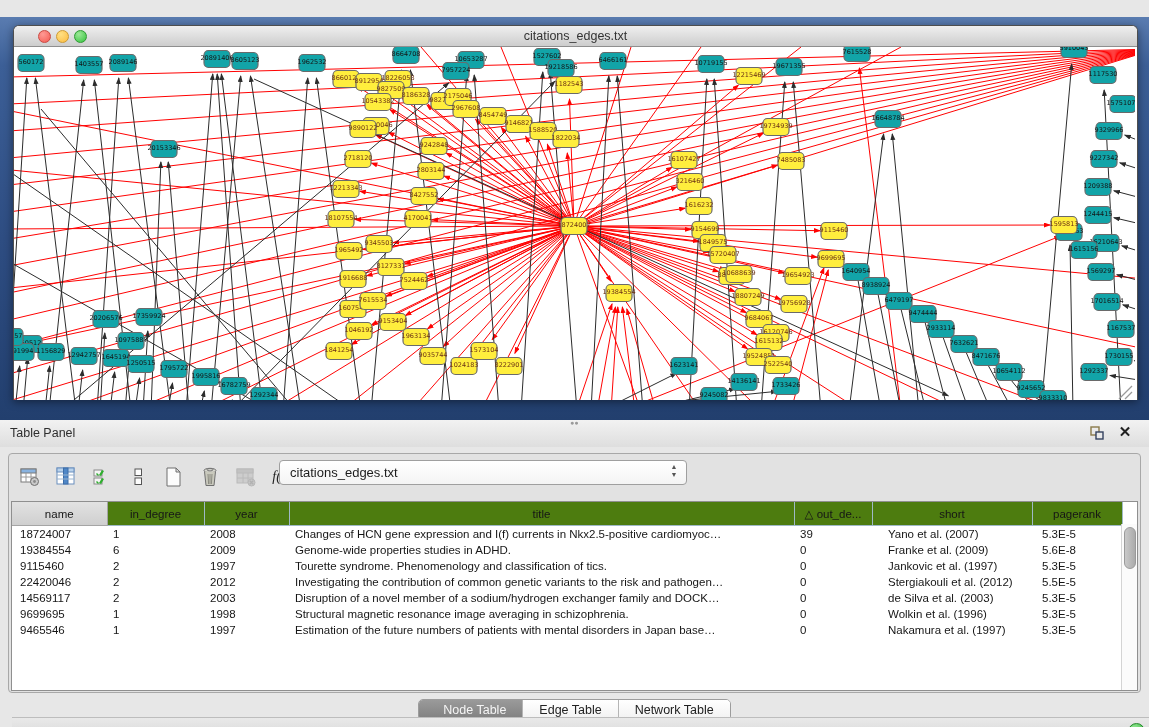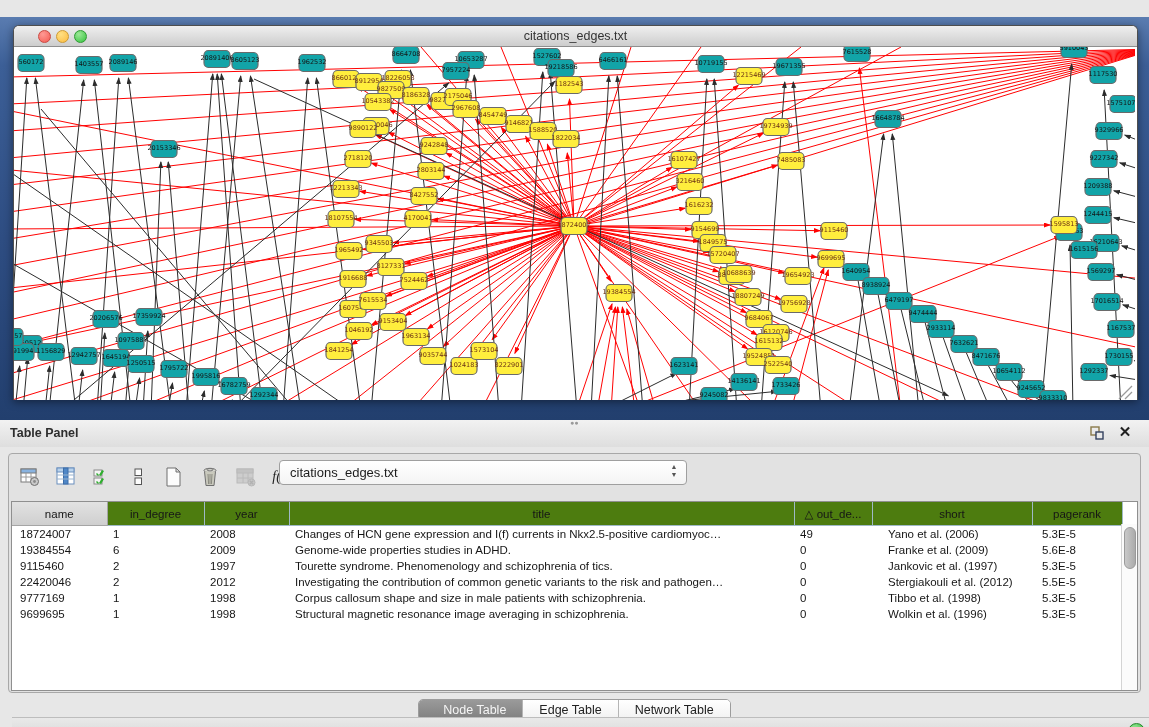--- a/index.html
+++ b/index.html
@@ -24,21 +24,21 @@
   #canvas{position:relative;width:1121px;height:353px;background:#fff;}
   #graph-svg{display:block;}
   .re{stroke:#ff0202;stroke-width:1;fill:none;}
   .bk{stroke:#2c2c2c;stroke-width:1;fill:none;}
   .grip{stroke:#9a9a9a;stroke-width:1.2;}
   .nlbl{font-family:"DejaVu Sans", sans-serif;font-size:6.5px;}
 
   
   #panel-header{position:absolute;left:0;top:403px;width:100%;height:27px;
     background:linear-gradient(180deg,#f2f2f2,#dedede);border-bottom:1px solid #c4c4c4;}
-  #panel-title{position:absolute;left:10px;top:6px;font-size:12.5px;color:#2e2e2e;font-weight:bold;}
+  #panel-title{position:absolute;left:10px;top:6px;font-size:12.5px;color:#2e2e2e;}
   #grip-dots{position:absolute;left:570px;top:1px;width:10px;height:4px;color:#9a9a9a;font-size:7px;line-height:3px;}
   #float-btn{position:absolute;right:44px;top:5px;width:16px;height:16px;cursor:pointer;}
   #close-btn{position:absolute;right:16px;top:4px;width:16px;height:16px;
     font-size:15px;font-weight:bold;color:#222;line-height:16px;text-align:center;cursor:pointer;}
 
   
   #panel-body{position:absolute;left:0;top:430px;width:100%;height:270px;background:#e7e7e7;}
   #panel-inner{position:absolute;left:8px;top:6px;width:1131px;height:238px;
     border:1px solid #a8a8a8;border-radius:4px;background:#e2e2e2;}
   #toolbar{position:absolute;left:8px;top:5px;height:36px;display:flex;align-items:center;gap:10px;}
@@ -898,69 +898,78 @@
                 <th>short</th>
                 <th>pagerank</th>
               </tr>
             </thead>
           <tbody id="tbody">
               <tr>
                 <td class="c-name">18724007</td>
                 <td class="c-in">1</td>
                 <td class="c-year">2008</td>
                 <td class="c-title">Changes of HCN gene expression and I(f) currents in Nkx2.5-positive cardiomyoc…</td>
-                <td class="c-out">49</td>
-                <td class="c-short">Yano et al. (2006)</td>
+                <td class="c-out">39</td>
+                <td class="c-short">Yano et al. (2007)</td>
                 <td class="c-pagerank">5.3E-5</td>
               </tr>
               <tr>
                 <td class="c-name">19384554</td>
                 <td class="c-in">6</td>
                 <td class="c-year">2009</td>
                 <td class="c-title">Genome-wide properties studies in ADHD.</td>
                 <td class="c-out">0</td>
                 <td class="c-short">Franke et al. (2009)</td>
                 <td class="c-pagerank">5.6E-8</td>
               </tr>
               <tr>
                 <td class="c-name">9115460</td>
                 <td class="c-in">2</td>
                 <td class="c-year">1997</td>
-                <td class="c-title">Tourette syndrome. Phenomenology and schizophrenia of tics.</td>
+                <td class="c-title">Tourette syndrome. Phenomenology and classification of tics.</td>
                 <td class="c-out">0</td>
                 <td class="c-short">Jankovic et al. (1997)</td>
                 <td class="c-pagerank">5.3E-5</td>
               </tr>
               <tr>
                 <td class="c-name">22420046</td>
                 <td class="c-in">2</td>
                 <td class="c-year">2012</td>
                 <td class="c-title">Investigating the contribution of common genetic variants to the risk and pathogen…</td>
                 <td class="c-out">0</td>
                 <td class="c-short">Stergiakouli et al. (2012)</td>
                 <td class="c-pagerank">5.5E-5</td>
               </tr>
               <tr>
-                <td class="c-name">9777169</td>
-                <td class="c-in">1</td>
-                <td class="c-year">1998</td>
-                <td class="c-title">Corpus callosum shape and size in male patients with schizophrenia.</td>
+                <td class="c-name">14569117</td>
+                <td class="c-in">2</td>
+                <td class="c-year">2003</td>
+                <td class="c-title">Disruption of a novel member of a sodium/hydrogen exchanger family and DOCK…</td>
                 <td class="c-out">0</td>
-                <td class="c-short">Tibbo et al. (1998)</td>
+                <td class="c-short">de Silva et al. (2003)</td>
                 <td class="c-pagerank">5.3E-5</td>
               </tr>
               <tr>
                 <td class="c-name">9699695</td>
                 <td class="c-in">1</td>
                 <td class="c-year">1998</td>
                 <td class="c-title">Structural magnetic resonance image averaging in schizophrenia.</td>
                 <td class="c-out">0</td>
                 <td class="c-short">Wolkin et al. (1996)</td>
                 <td class="c-pagerank">5.3E-5</td>
               </tr>
+              <tr>
+                <td class="c-name">9465546</td>
+                <td class="c-in">1</td>
+                <td class="c-year">1997</td>
+                <td class="c-title">Estimation of the future numbers of patients with mental disorders in Japan base…</td>
+                <td class="c-out">0</td>
+                <td class="c-short">Nakamura et al. (1997)</td>
+                <td class="c-pagerank">5.3E-5</td>
+              </tr>
             </tbody>
         </table>
         <div id="vscroll">
           <div id="vthumb"></div>
         </div>
       </div>
 
       <div id="tabs">
         <div class="tabbar" id="tabbar">
             <div class="tab active">Node Table</div>

